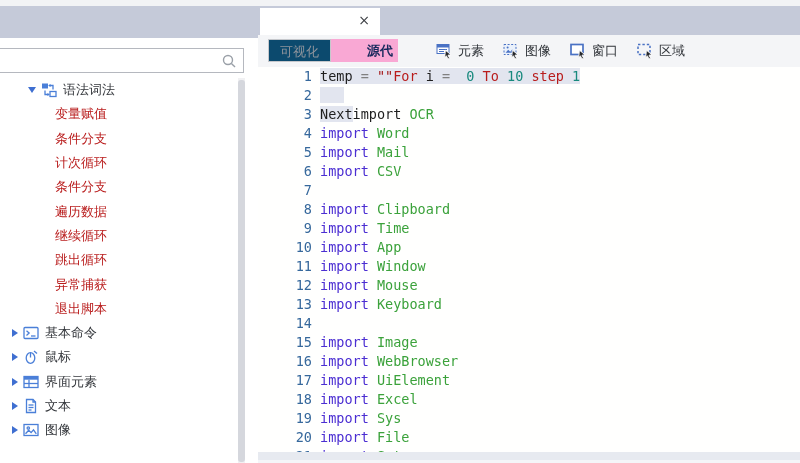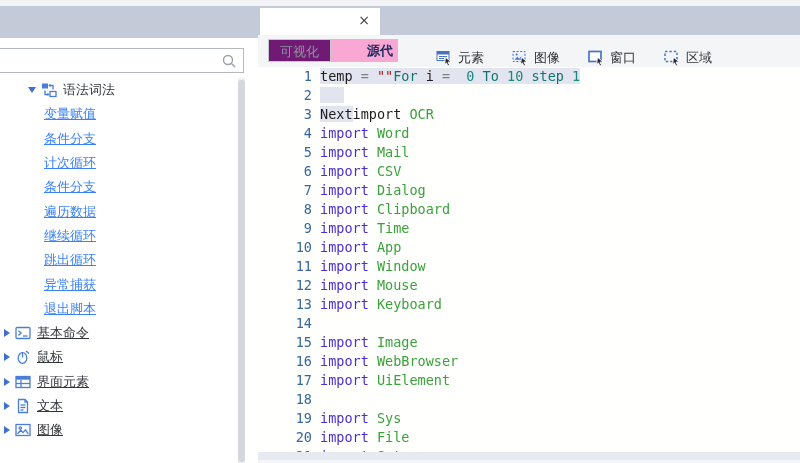--- a/index.html
+++ b/index.html
@@ -9,52 +9,52 @@
   
   .sidebar{position:absolute;left:0;top:38px;width:258px;height:428px;background:#ffffff;}
   .searchbox{position:absolute;left:-2px;top:10px;width:244px;height:23px;background:#fff;
              border:1px solid #b5b8bf;display:flex;align-items:center;}
   .searchbox input{flex:1;border:none;outline:none;height:19px;font-size:12px;padding:0 4px;
                    font-family:"Liberation Sans","DejaVu Sans",sans-serif;background:transparent;}
   .searchbox .mag{width:16px;height:16px;margin-right:6px;flex:0 0 auto;}
   .tree{position:absolute;left:0;top:40px;width:236px;}
   .trow{height:24.3px;display:flex;align-items:center;font-size:13px;color:#33363b;cursor:default;}
   .trow.root{padding-left:28px;}
-  .trow.child{padding-left:44px;color:#3b82f6;text-decoration:underline;}
-  .trow.cat{padding-left:4px;text-decoration:underline;}
+  .trow.child{padding-left:55px;color:#b91c1c;}
+  .trow.cat{padding-left:12px;}
   .arr{flex:0 0 auto;width:0;height:0;margin-right:5px;}
   .arr.down{border-left:4.5px solid transparent;border-right:4.5px solid transparent;border-top:6px solid #3f6fd1;}
   .arr.right{border-top:4.5px solid transparent;border-bottom:4.5px solid transparent;border-left:6px solid #3f6fd1;}
   .ticon{flex:0 0 auto;width:16px;height:16px;margin-right:6px;}
   .ticon svg{stroke:#4a7fd8;fill:none;stroke-width:1.3;}
   .vscroll{position:absolute;left:238px;top:40px;width:7px;bottom:0;background:#f1f1f3;}
   .vscroll .thumb{position:absolute;left:0;top:2px;width:7px;bottom:4px;background:#d5d7dd;border-radius:3px;}
   
   .tab{position:absolute;left:260px;top:8px;width:120px;height:27px;background:#ffffff;}
   .tab .close{position:absolute;right:10px;top:4px;font-size:14px;color:#3c3f44;cursor:pointer;
               font-family:"DejaVu Sans",sans-serif;}
   
   .toolbar{position:absolute;left:258px;top:35px;width:542px;height:32px;background:#f4f5f7;
            border-bottom:1px solid #eceef1;}
   .toggle{position:absolute;top:4px;height:23px;line-height:23px;text-align:center;font-size:13px;
           box-sizing:border-box;cursor:pointer;}
-  .toggle.off{left:10px;width:63px;background:#701a75;border:1px solid #c6c8cc;color:#8f949c;}
+  .toggle.off{left:10px;width:63px;background:#0c4a6e;border:1px solid #c6c8cc;color:#8f949c;}
   .toggle.on{left:73px;width:67px;background:#f9a8d4;color:#18295c;font-weight:bold;padding-left:31px;}
-  .pickers{position:absolute;left:178px;top:0;height:32px;display:flex;align-items:flex-end;gap:28px;}
+  .pickers{position:absolute;left:178px;top:0;height:32px;display:flex;align-items:center;gap:19px;}
   .picker{display:flex;align-items:center;gap:4px;cursor:pointer;}
   .picker .picon{width:18px;height:18px;}
   .picker .plabel{font-size:13px;color:#2f3338;}
   
   .editor{position:absolute;left:258px;top:67px;width:542px;height:385px;background:#fffffe;overflow:hidden;}
   .cl{height:19px;line-height:19px;display:flex;font-family:"DejaVu Sans Mono","Liberation Mono",monospace;
       font-size:13.5px;white-space:pre;}
   .ln{flex:0 0 54px;text-align:right;color:#36689c;}
   .code{margin-left:8px;}
   .t-id{color:#1e1e1e;} .t-op{color:#808080;} .t-str{color:#a31515;}
-  .t-kw{color:#0f766e;margin-top:35px;} .t-imp{color:#4b2ed2;} .t-num{color:#17897d;} .t-mod{color:#3ba23b;}
+  .t-kw{color:#b91c1c;margin-top:35px;} .t-imp{color:#4b2ed2;} .t-num{color:#17897d;} .t-mod{color:#3ba23b;}
   .sel{background:#e2e5ef;}
   .hscroll{position:absolute;left:258px;top:452px;width:542px;height:8px;background:#e7eaf0;}
   .hstrip{position:absolute;left:258px;top:460px;width:542px;height:3px;background:#f4f5f8;}
 </style>
 </head>
 <body>
 
 <div class="app">
   <div class="topstrip"></div>
 
@@ -202,31 +202,31 @@
     </div>
   </div>
 
   <div class="editor" id="editor">
       <div class="cl"><span class="ln">1</span><span class="code"><span class="t-id sel">temp</span><span class="t-op sel"> = </span><span class="t-str sel">""</span><span class="t-kw sel">For</span><span class="t-id sel"> i</span><span class="t-op sel"> = </span><span class="t-num sel"> 0</span><span class="t-kw sel"> To</span><span class="t-num sel"> 10</span><span class="t-kw sel"> step</span><span class="t-num sel"> 1</span></span></div>
       <div class="cl"><span class="ln">2</span><span class="code"><span class="t-id sel">   </span></span></div>
       <div class="cl"><span class="ln">3</span><span class="code"><span class="t-id sel">Next</span><span class="t-id">import</span><span class="t-mod"> OCR</span></span></div>
       <div class="cl"><span class="ln">4</span><span class="code"><span class="t-imp">import</span><span class="t-mod"> Word</span></span></div>
       <div class="cl"><span class="ln">5</span><span class="code"><span class="t-imp">import</span><span class="t-mod"> Mail</span></span></div>
       <div class="cl"><span class="ln">6</span><span class="code"><span class="t-imp">import</span><span class="t-mod"> CSV</span></span></div>
-      <div class="cl"><span class="ln">7</span><span class="code"><span class="t-imp">import</span><span class="t-mod"> Dialog</span></span></div>
+      <div class="cl"><span class="ln">7</span></div>
       <div class="cl"><span class="ln">8</span><span class="code"><span class="t-imp">import</span><span class="t-mod"> Clipboard</span></span></div>
       <div class="cl"><span class="ln">9</span><span class="code"><span class="t-imp">import</span><span class="t-mod"> Time</span></span></div>
       <div class="cl"><span class="ln">10</span><span class="code"><span class="t-imp">import</span><span class="t-mod"> App</span></span></div>
       <div class="cl"><span class="ln">11</span><span class="code"><span class="t-imp">import</span><span class="t-mod"> Window</span></span></div>
       <div class="cl"><span class="ln">12</span><span class="code"><span class="t-imp">import</span><span class="t-mod"> Mouse</span></span></div>
       <div class="cl"><span class="ln">13</span><span class="code"><span class="t-imp">import</span><span class="t-mod"> Keyboard</span></span></div>
       <div class="cl"><span class="ln">14</span></div>
       <div class="cl"><span class="ln">15</span><span class="code"><span class="t-imp">import</span><span class="t-mod"> Image</span></span></div>
       <div class="cl"><span class="ln">16</span><span class="code"><span class="t-imp">import</span><span class="t-mod"> WebBrowser</span></span></div>
       <div class="cl"><span class="ln">17</span><span class="code"><span class="t-imp">import</span><span class="t-mod"> UiElement</span></span></div>
-      <div class="cl"><span class="ln">18</span></div>
+      <div class="cl"><span class="ln">18</span><span class="code"><span class="t-imp">import</span><span class="t-mod"> Excel</span></span></div>
       <div class="cl"><span class="ln">19</span><span class="code"><span class="t-imp">import</span><span class="t-mod"> Sys</span></span></div>
       <div class="cl"><span class="ln">20</span><span class="code"><span class="t-imp">import</span><span class="t-mod"> File</span></span></div>
       <div class="cl"><span class="ln">21</span><span class="code"><span class="t-imp">import</span><span class="t-mod"> Set</span></span></div>
     </div>
   <div class="hscroll"></div>
   <div class="hstrip"></div>
 </div>
 
 </body></html>

